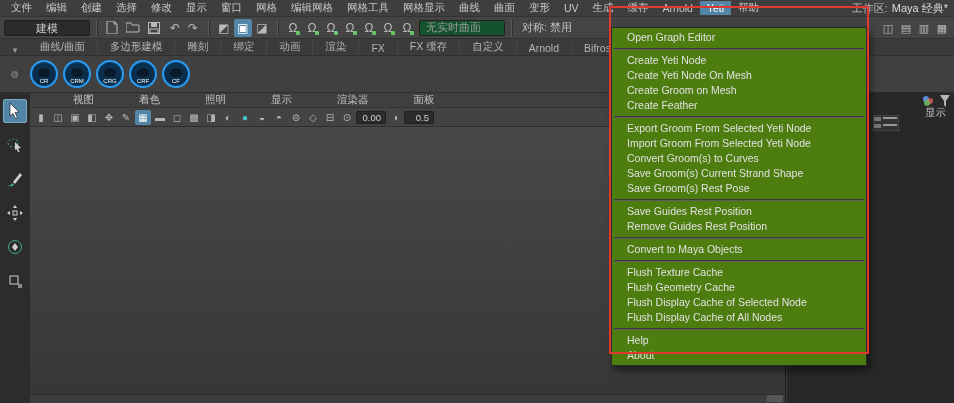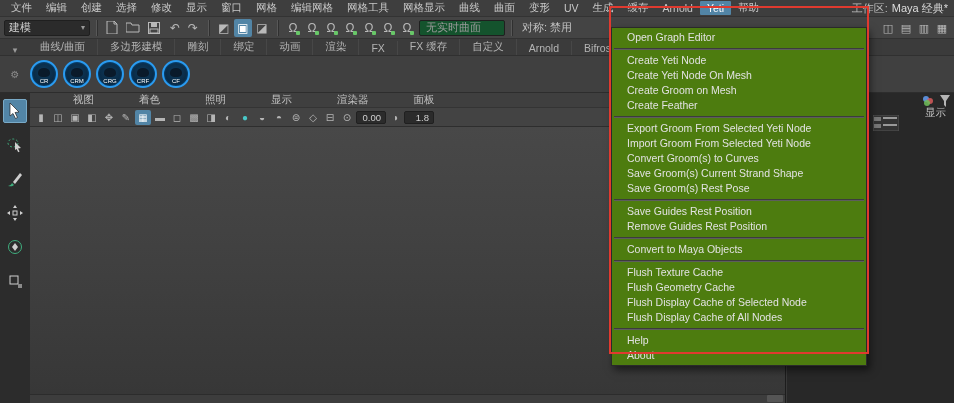--- a/index.html
+++ b/index.html
@@ -13,21 +13,21 @@
              display:flex; align-items:center; padding-left:4px; border-bottom:1px solid #333; }
   .menubar .mitem { padding:1px 7px; color:#c8c8c8; font-size:10.5px; white-space:nowrap; border-radius:1px; }
   .menubar .mitem.active { background:#5285a6; color:#fff; }
   .mb-right { position:absolute; right:6px; top:0; height:17px; display:flex; align-items:center; gap:4px; color:#bbb; }
   .mb-right .ws-val { color:#ddd; }
 
   
   .statusline { position:absolute; left:0; top:17px; width:954px; height:22px; background:#444;
                 display:flex; align-items:center; gap:3px; padding:0 4px; border-bottom:1px solid #323232; }
   .dropdown { width:86px; height:16px; background:#2b2b2b; border:1px solid #1f1f1f; display:flex;
-              align-items:center; justify-content:space-between; padding:0 4px; color:#cfcfcf; border-radius:2px; }
+              align-items:center; justify-content:space-between; padding:0 4px; color:#cfcfcf; border-radius:2px;flex-direction:column; }
   .dropdown .arr { font-size:8px; color:#999; }
   .vsep { width:1px; height:16px; background:#585858; margin:0 3px; box-shadow:1px 0 0 #303030; }
   .sicon { width:18px; height:18px; display:flex; align-items:center; justify-content:center;
            color:#b9b9b9; font-size:12px; border-radius:2px; position:relative; }
   .sicon.small { width:16px; font-size:11px; }
   .sicon.active { background:#5285a6; color:#fff; }
   .sicon.snap::after { content:""; position:absolute; right:2px; bottom:2px; width:4px; height:4px;
                        background:#68c768; border-radius:1px; }
   .sicon svg { display:block; }
   .field { height:16px; background:#14532d; border:1px solid #1f1f1f; color:#9a9a9a; display:flex;
@@ -370,21 +370,21 @@
 
           <div class="pt-icon">⊜</div>
 
           <div class="pt-icon">◇</div>
 
           <div class="pt-icon">⊟</div>
         </div>
       <div class="pt-icon">⊙</div>
       <div class="pt-field">0.00</div>
       <div class="pt-icon">◑</div>
-      <div class="pt-field">1.8</div>
+      <div class="pt-field">0.5</div>
     </div>
     <div class="view3d">
       <div class="grid-plane"></div>
     </div>
     <div class="vp-bottom">
       <div class="vp-handle"></div>
     </div>
   </div>
 
   <div class="right-panel">

